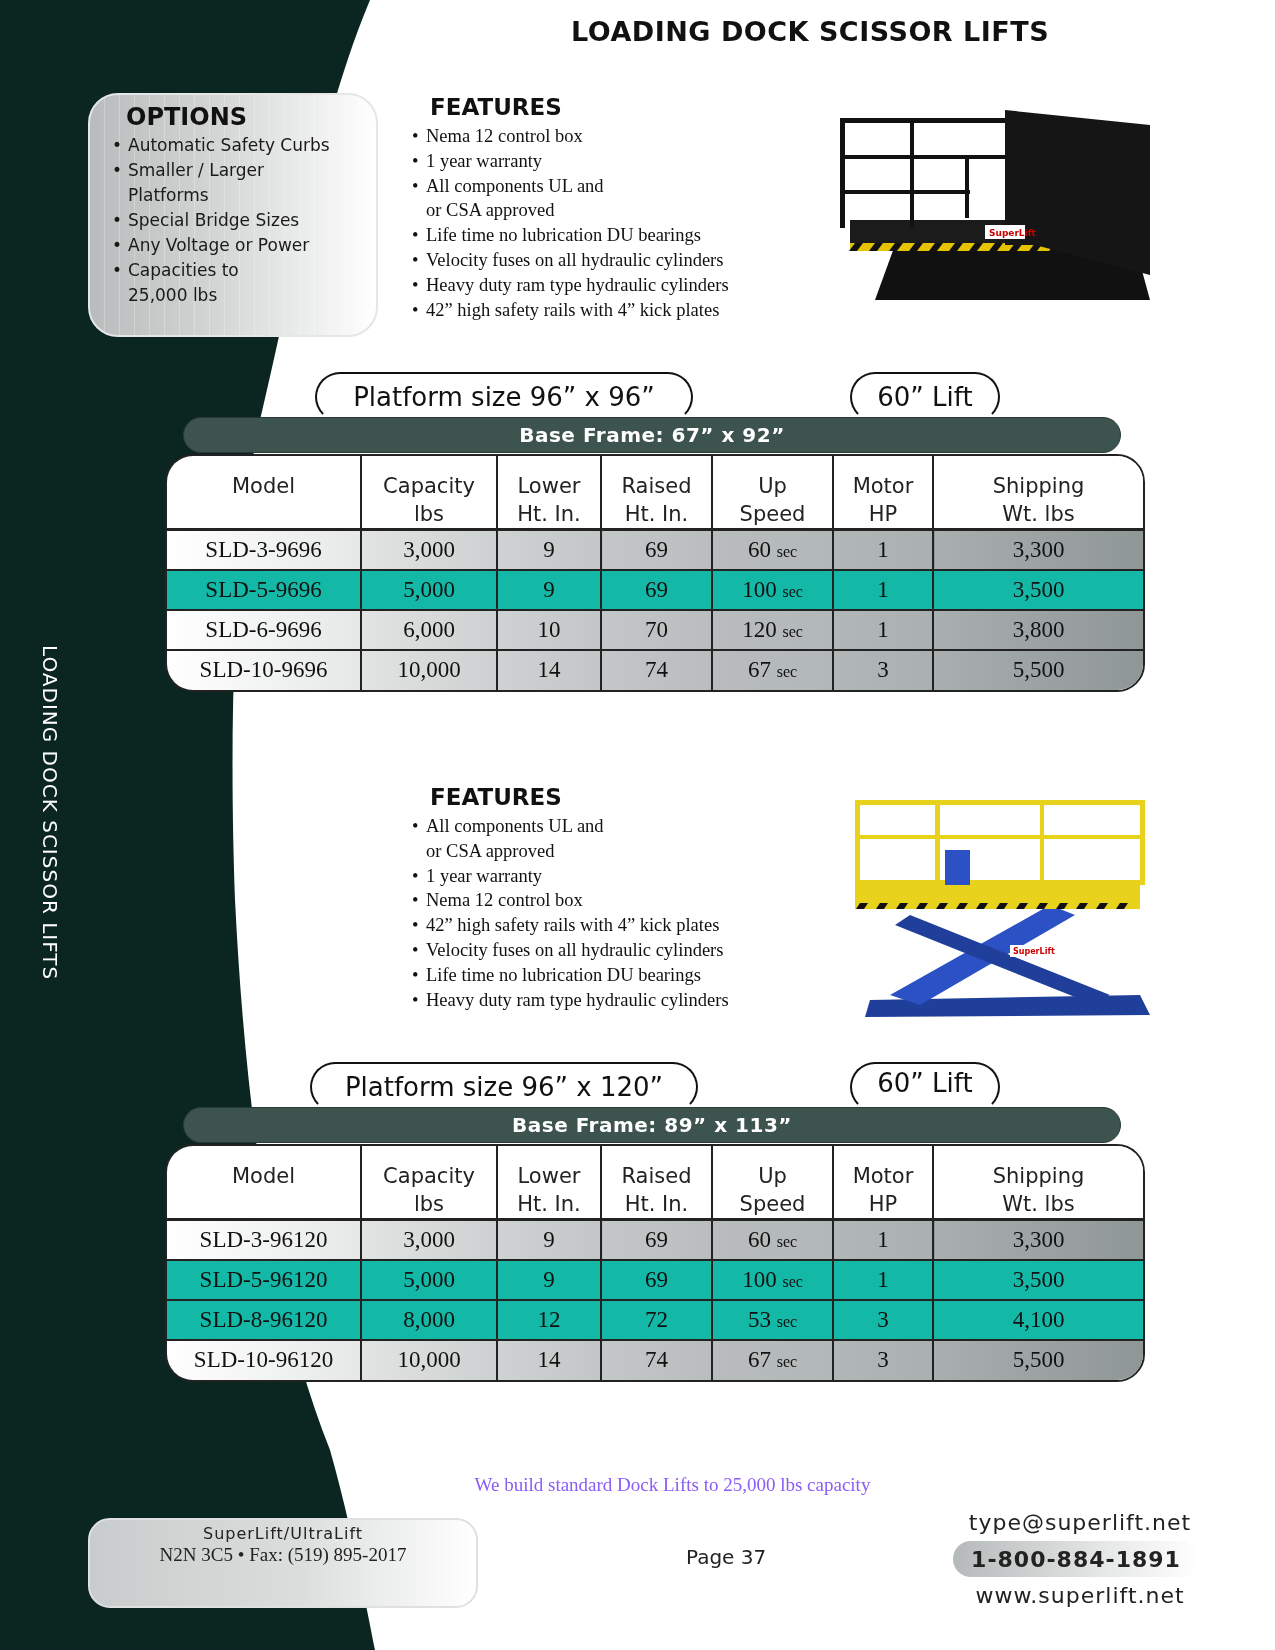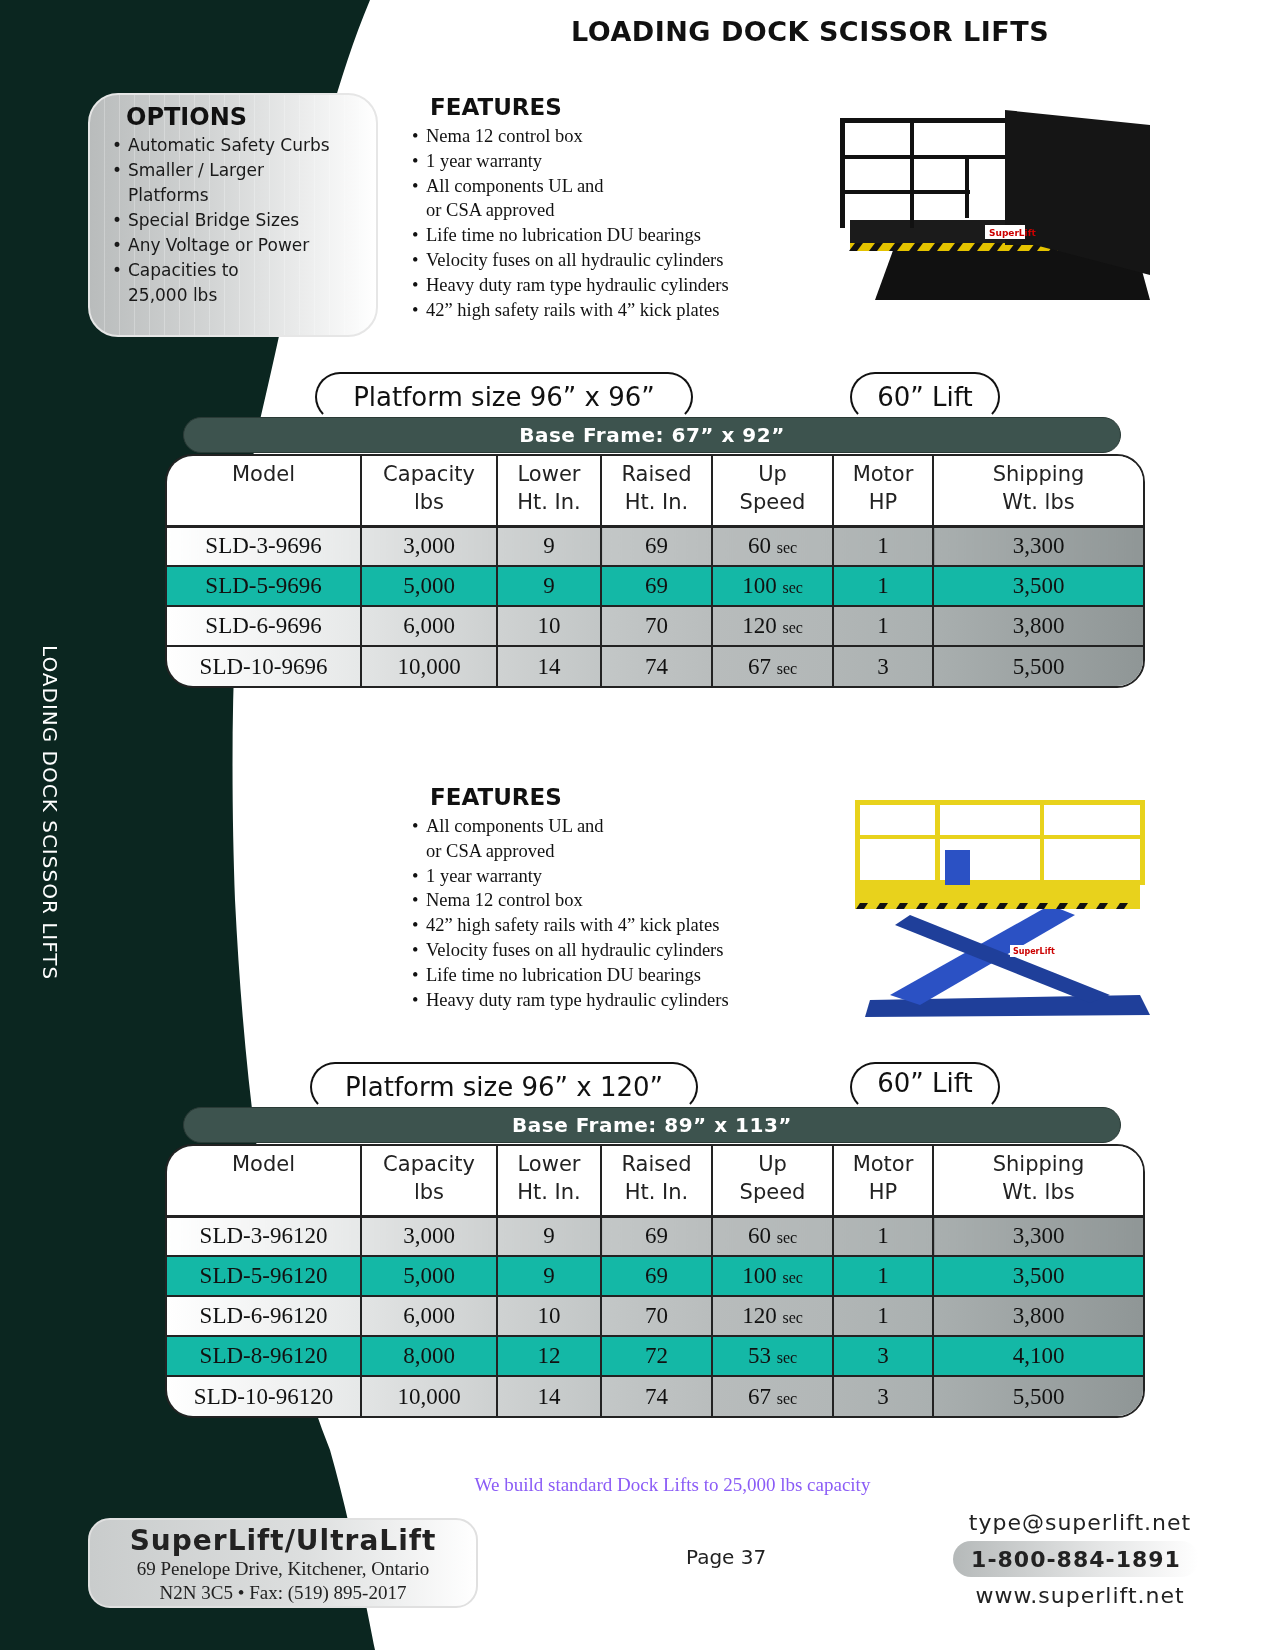--- a/index.html
+++ b/index.html
@@ -57,21 +57,21 @@
     display: flex; align-items: center; justify-content: center; letter-spacing: 0.5px;
     border: 1px solid #2a3a36;
   }
   .spec-table {
     position: absolute; left: 0; width: 980px; border-collapse: collapse;
     border-radius: 28px; overflow: hidden; border: 2px solid #222;
   }
   table.spec { width: 100%; border-collapse: collapse; table-layout: fixed; }
   table.spec th {
     font-family: "DejaVu Sans", sans-serif; font-weight: normal; font-size: 21px; color: #222;
-    height: 70px; vertical-align: top; padding-top: 4px; line-height: 28px;
+    height: 70px; vertical-align: top; padding-top: 16px; line-height: 28px;
     border-right: 2px solid #222; border-bottom: 3px solid #222; background: #fff;
   }
   table.spec th:last-child, table.spec td:last-child { border-right: none; }
   table.spec td {
     font-family: "Liberation Serif", serif; font-size: 23px; color: #111; text-align: center;
     height: 40px; border-right: 2px solid #222; border-bottom: 2px solid #222;
   }
   table.spec tr:last-child td { border-bottom: none; }
   table.spec td .unit { font-size: 16px; }
   tr.shaded td:nth-child(1) { background: linear-gradient(90deg, #ffffff, #e6e8e8); }
@@ -86,21 +86,21 @@
   .tagline {
     position: absolute; left: 0; width: 1275px; top: 1474px; text-align: center; z-index: 2;
     font-family: "Liberation Serif", serif; font-size: 19px; color: #8b5cf6; padding-left: 70px;
   }
 
   .company-box {
     position: absolute; left: 88px; top: 1518px; width: 390px; height: 90px; border-radius: 22px; z-index: 2;
     background: linear-gradient(90deg, #c9cccc 0%, #dcdede 55%, #ffffff 100%);
     border: 2px solid #e0e0e0; text-align: center; padding-top: 4px;
   }
-  .company-name { font-family: "DejaVu Sans", sans-serif; font-weight: bold; font-size: 28px; color: #222; letter-spacing: 1px; }
+  .company-name { font-family: "DejaVu Sans", sans-serif; font-weight: normal; font-size: 16px; color: #222; letter-spacing: 1px; }
   .company-addr { font-family: "Liberation Serif", serif; font-size: 19px; color: #222; line-height: 24px; }
 
   .page-number { position: absolute; left: 686px; top: 1545px; font-size: 20px; color: #222; z-index: 2; }
 
   .contact { position: absolute; left: 945px; top: 1510px; width: 270px; text-align: center; z-index: 2; }
   .contact-email { font-family: "DejaVu Sans", sans-serif; font-size: 22px; color: #222; letter-spacing: 1px; }
   .contact-phone {
     margin: 6px auto 6px 8px; width: 246px; height: 36px; border-radius: 18px;
     background: linear-gradient(90deg, #b5b9b9, #e5e6e6 60%, #ffffff);
     font-weight: bold; font-size: 22px; color: #222; letter-spacing: 1px;
@@ -343,29 +343,20 @@
         </tr>
         <tr class="plain">
           <td>SLD-5-96120</td>
           <td>5,000</td>
           <td>9</td>
           <td>69</td>
           <td><span>100</span> <span class="unit">sec</span></td>
           <td>1</td>
           <td>3,500</td>
         </tr>
-        <tr class="shaded">
-          <td>SLD-6-96120</td>
-          <td>6,000</td>
-          <td>10</td>
-          <td>70</td>
-          <td><span>120</span> <span class="unit">sec</span></td>
-          <td>1</td>
-          <td>3,800</td>
-        </tr>
         <tr class="plain">
           <td>SLD-8-96120</td>
           <td>8,000</td>
           <td>12</td>
           <td>72</td>
           <td><span>53</span> <span class="unit">sec</span></td>
           <td>3</td>
           <td>4,100</td>
         </tr>
         <tr class="shaded">
@@ -379,21 +370,20 @@
         </tr>
       </tbody>
     </table>
   </div>
 </div>
 
 <div class="tagline">We build standard Dock Lifts to 25,000 lbs capacity</div>
 
 <div class="company-box">
   <div class="company-name">SuperLift/UltraLift</div>
-  <div class="company-addr">69 Penelope Drive, Kitchener, Ontario</div>
   <div class="company-addr">N2N 3C5 • Fax: (519) 895-2017</div>
 </div>
 
 <div class="page-number">Page 37</div>
 
 <div class="contact">
   <div class="contact-email">type@superlift.net</div>
   <div class="contact-phone">1-800-884-1891</div>
   <div class="contact-web">www.superlift.net</div>
 </div>

